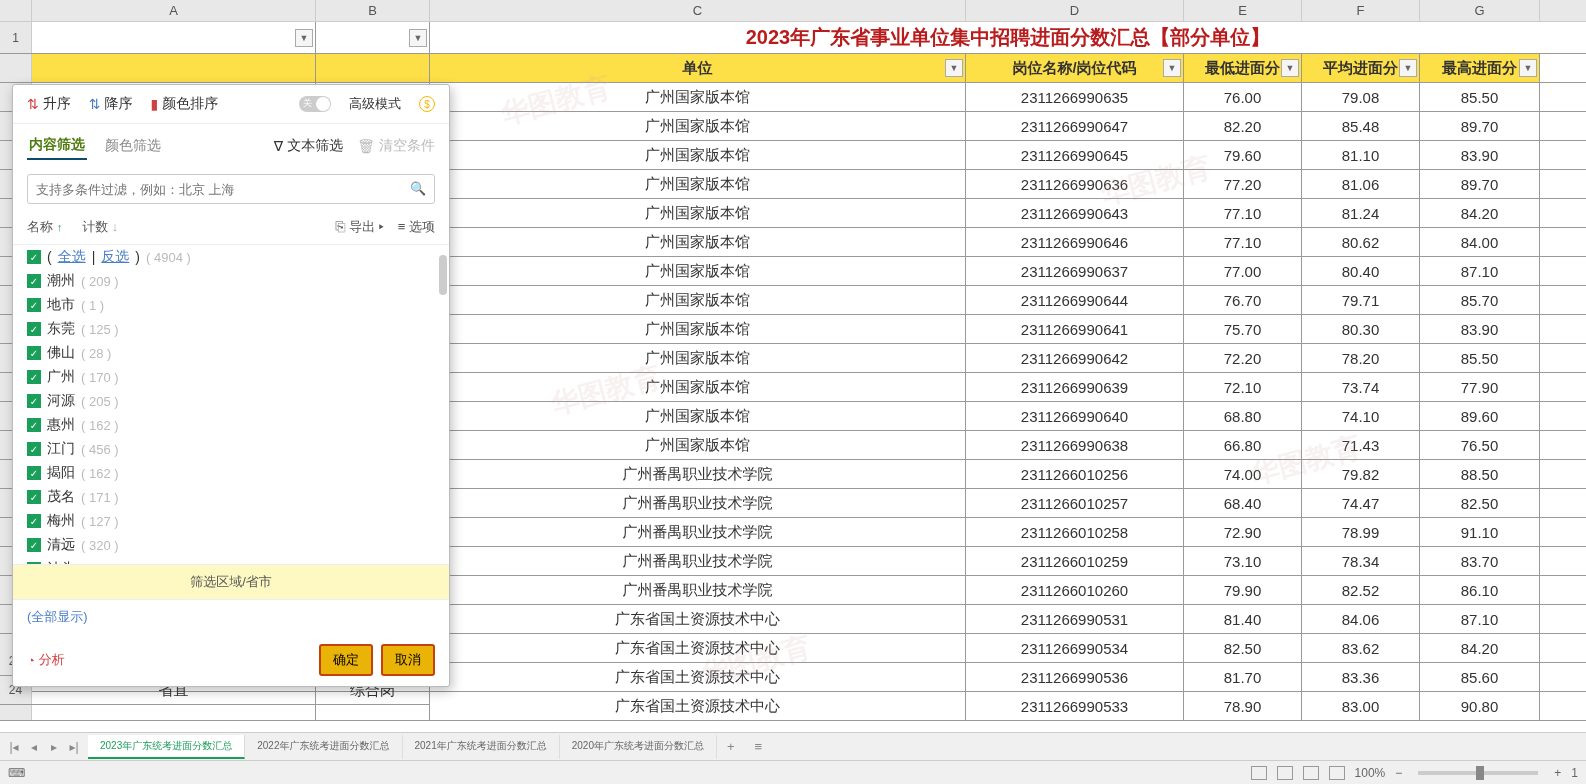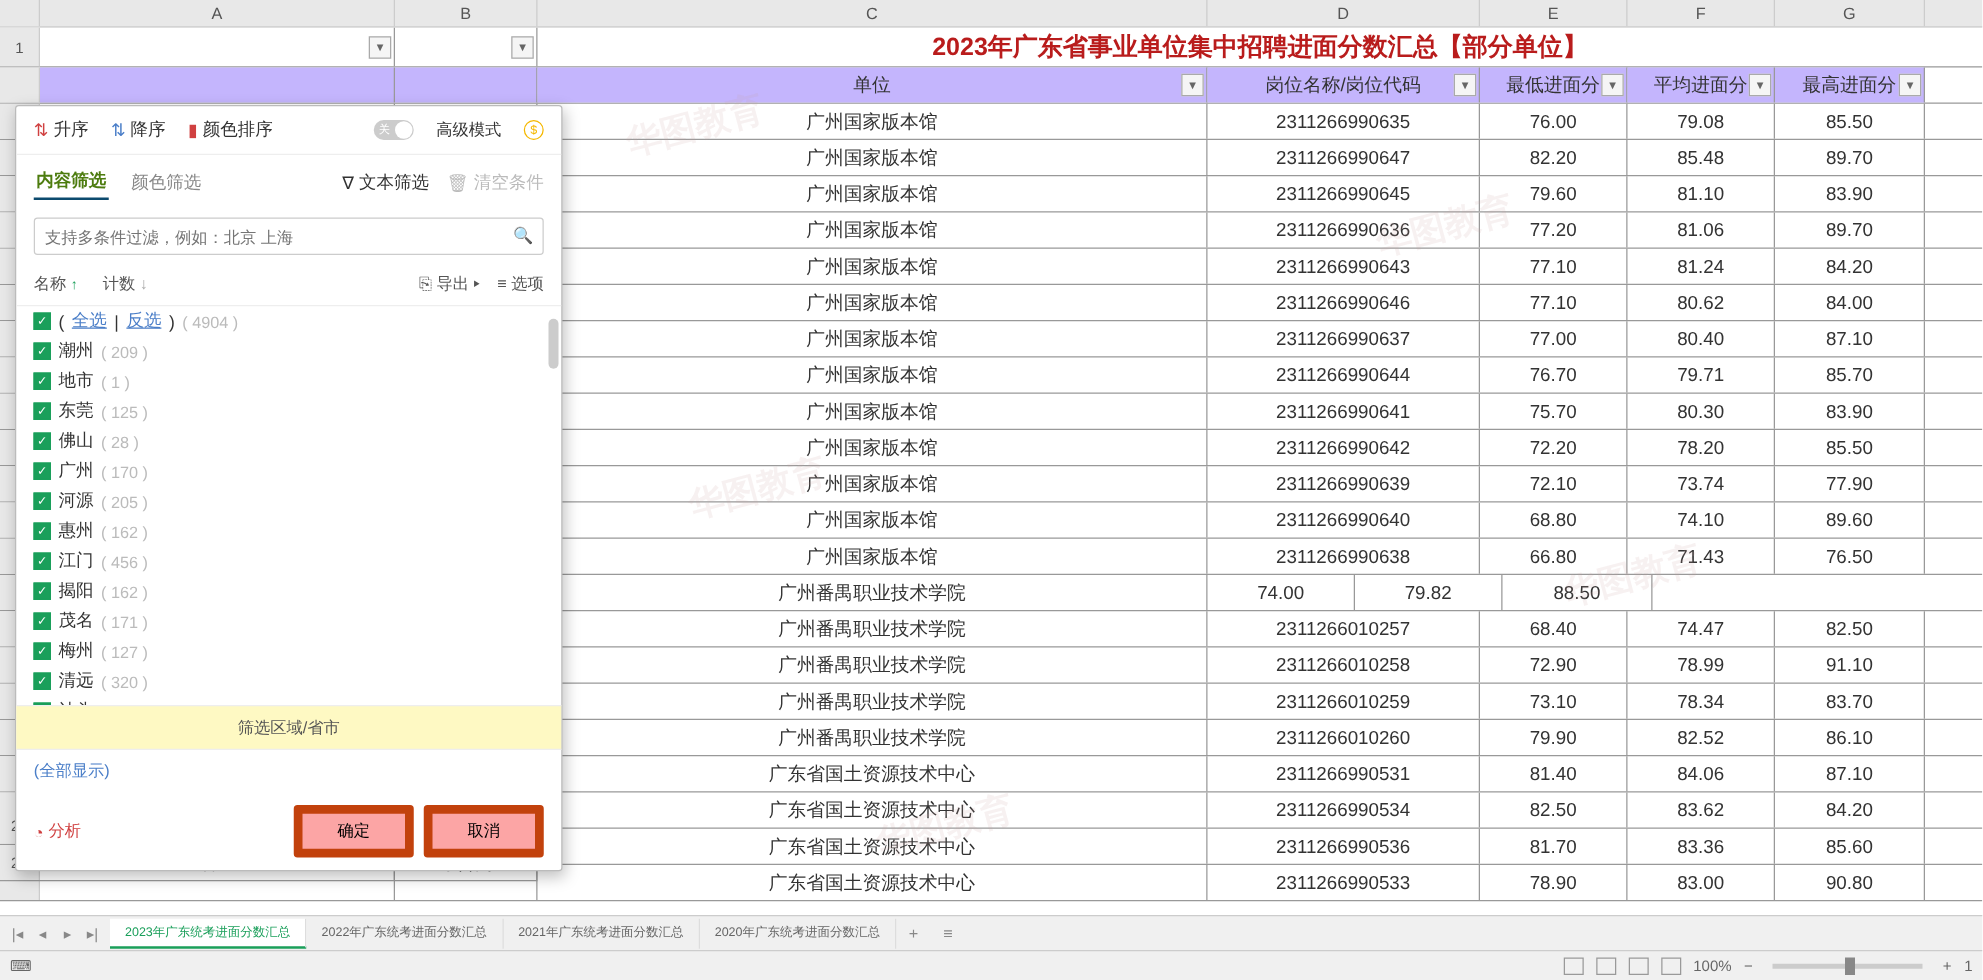--- a/index.html
+++ b/index.html
@@ -9,21 +9,21 @@
 .row-hdr-space{width:32px;border-right:1px solid #ccc;background:#e8e8e8}
 .col-h{text-align:center;font-size:13px;color:#555;border-right:1px solid #ccc;line-height:22px}
 .cA{width:284px}.cB{width:114px}.cC{width:536px}.cD{width:218px}.cE{width:118px}.cF{width:118px}.cG{width:120px}
 .row-lab{width:32px;background:#e8e8e8;border-right:1px solid #ccc;text-align:center;font-size:12px;color:#555;display:flex;align-items:center;justify-content:center}
 .main-area{flex:1;position:relative;overflow:hidden}
 .sheet-row{display:flex;height:29px;border-bottom:1px solid #999}
 .cell{border-right:1px solid #999;display:flex;align-items:center;justify-content:center;font-size:15px;position:relative}
 .title-row{height:32px}
 .title-cell{flex:1;font-size:20px;font-weight:bold;color:#b91c1c;border-right:none}
 .fdrop{position:absolute;right:2px;top:50%;transform:translateY(-50%);width:18px;height:18px;border:1px solid #aaa;background:#f5f5f5;display:flex;align-items:center;justify-content:center;font-size:9px;color:#666;cursor:pointer}
-.hdr-row .cell{background:#c4b5fd;font-weight:normal;font-size:15px}
+.hdr-row .cell{background:#fde047;font-weight:bold;font-size:15px}
 .wm{position:absolute;color:rgba(200,160,160,0.15);font-size:28px;font-weight:bold;transform:rotate(-15deg);pointer-events:none;z-index:1}
 
 .filter-panel{position:absolute;left:12px;top:62px;width:438px;background:#fff;border:1px solid #bbb;box-shadow:2px 4px 12px rgba(0,0,0,0.25);z-index:100;border-radius:3px}
 .fp-top{display:flex;align-items:center;padding:10px 14px;gap:18px;border-bottom:1px solid #eee}
 .fp-btn{display:flex;align-items:center;gap:4px;cursor:pointer;color:#333;font-size:14px}
 .fp-toggle{width:32px;height:16px;border-radius:10px;background:#ccc;position:relative;margin-left:auto}
 .fp-toggle::after{content:"关";font-size:9px;color:#fff;position:absolute;left:4px;top:1px}
 .fp-toggle::before{content:"";width:14px;height:14px;background:#fff;border-radius:50%;position:absolute;right:1px;top:1px}
 .fp-coin{width:16px;height:16px;border-radius:50%;border:1px solid #f5b800;color:#f5b800;font-size:10px;display:flex;align-items:center;justify-content:center}
 .fp-tabs{display:flex;align-items:center;padding:8px 14px;gap:16px}
@@ -39,21 +39,21 @@
 .fp-list{height:320px;overflow-y:auto;padding:0 14px;border-top:1px solid #eee;position:relative}
 .fp-item{display:flex;align-items:center;gap:6px;padding:3px 0;font-size:14px}
 .fp-cb{width:14px;height:14px;border:1px solid #1a9f5a;background:#1a9f5a;color:#fff;font-size:10px;display:flex;align-items:center;justify-content:center}
 .fp-cnt{color:#bbb;font-size:13px}
 .fp-link{color:#4a7ec8;text-decoration:underline;cursor:pointer}
 .fp-region{text-align:center;padding:8px;color:#555;border-top:1px solid #eee;border-bottom:1px solid #eee;background:#fef9c3}
 .fp-showall{padding:8px 14px;color:#4a7ec8;cursor:pointer;font-size:13px}
 .fp-foot{display:flex;align-items:center;padding:10px 14px;gap:10px}
 .fp-analysis{color:#d04040;display:flex;align-items:center;gap:4px;cursor:pointer}
 .fp-actions{margin-left:auto;display:flex;gap:8px}
-.fp-actbtn{padding:5px 28px;border:7px solid #c2410c;background:#fca5a5;border-radius:3px;cursor:pointer;font-size:13px}
+.fp-actbtn{padding:5px 12px;border:2px solid #c2410c;background:#eab308;border-radius:3px;cursor:pointer;font-size:13px}
 .fp-scrollbar{position:absolute;right:2px;top:10px;width:8px;height:40px;background:#ccc;border-radius:4px}
 
 .tabs-bar{height:28px;background:#f0f0f0;border-top:1px solid #ccc;display:flex;align-items:center}
 .tab-nav{display:flex;padding:0 4px}
 .tab-nav span{width:20px;text-align:center;color:#888;cursor:pointer;font-size:12px}
 .sheet-tab{padding:4px 12px;font-size:10px;color:#666;cursor:pointer;border-right:1px solid #ddd}
 .sheet-tab.active{background:#fff;color:#1a9f5a;font-weight:500;border-bottom:2px solid #1a9f5a}
 .tab-add{padding:0 10px;color:#888;cursor:pointer}
 .status-bar{height:24px;background:#f0f0f0;border-top:1px solid #ccc;display:flex;align-items:center;padding:0 8px;font-size:12px;color:#666;gap:10px}
 .sb-right{margin-left:auto;display:flex;gap:10px;align-items:center}
@@ -251,20 +251,21 @@
           <div class="cell cD">2311266990638</div>
           <div class="cell cE">66.80</div>
           <div class="cell cF">71.43</div>
           <div class="cell cG">76.50</div>
         </div>
         <div class="sheet-row">
           <div class="row-lab"></div>
           <div class="cell cA"></div>
           <div class="cell cB"></div>
           <div class="cell cC">广州番禺职业技术学院</div>
+          <div class="cell cD">2311266010256</div>
           <div class="cell cE">74.00</div>
           <div class="cell cF">79.82</div>
           <div class="cell cG">88.50</div>
         </div>
         <div class="sheet-row">
           <div class="row-lab"></div>
           <div class="cell cA"></div>
           <div class="cell cB"></div>
           <div class="cell cC">广州番禺职业技术学院</div>
           <div class="cell cD">2311266010257</div>

